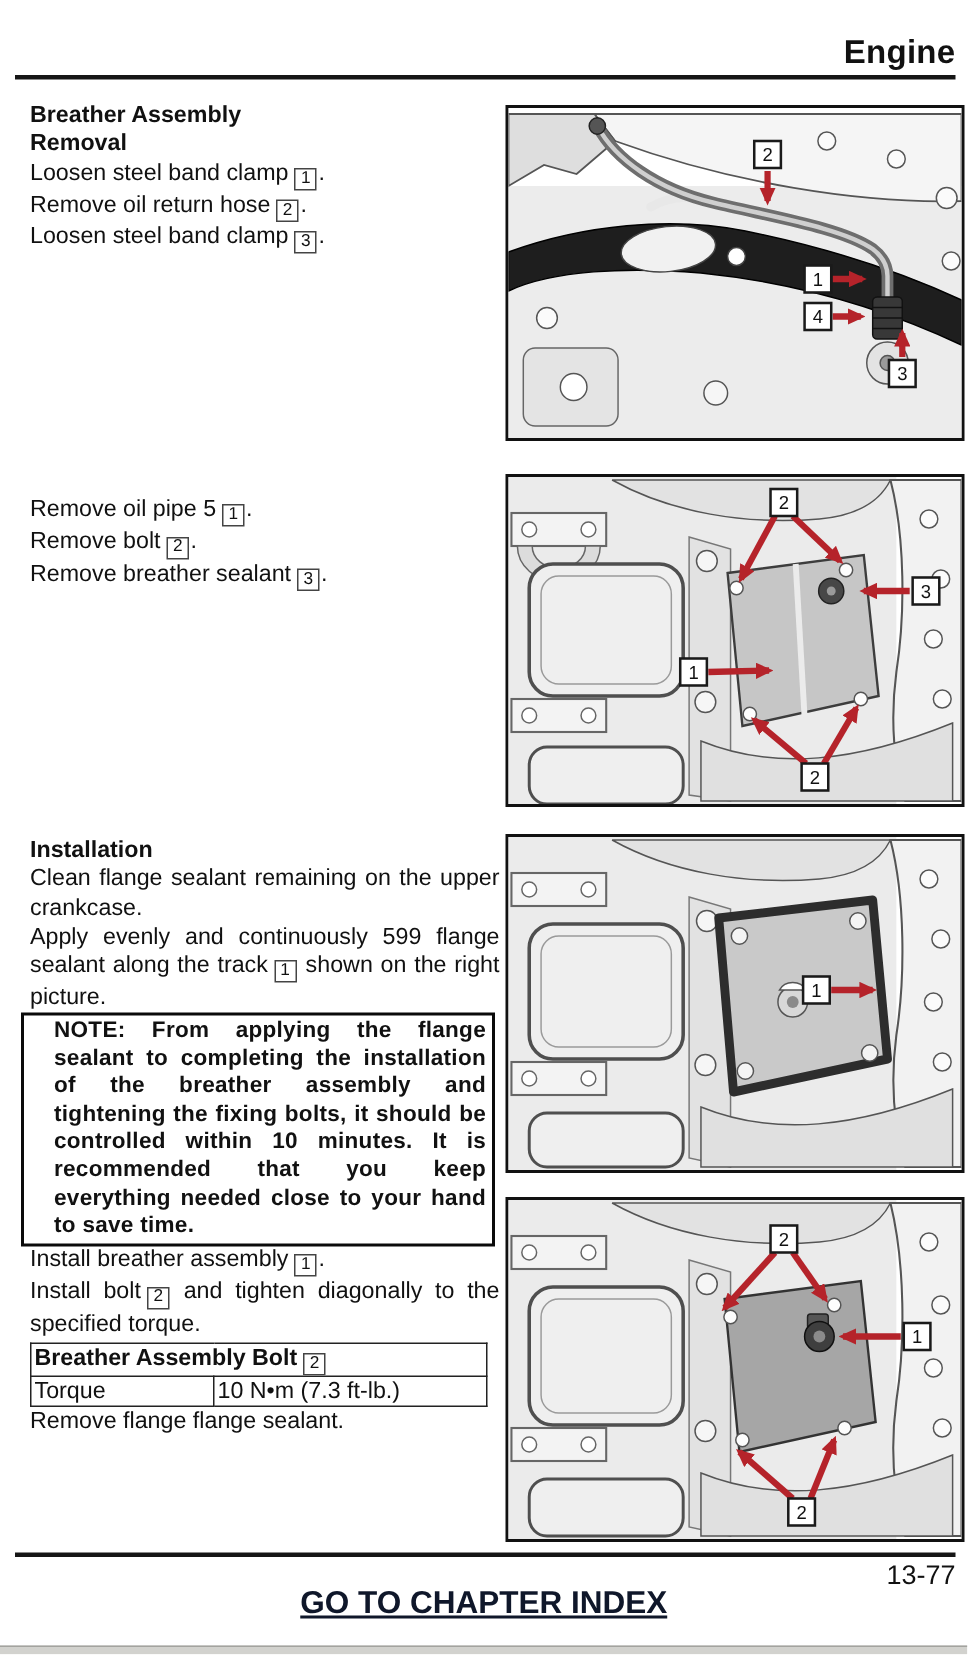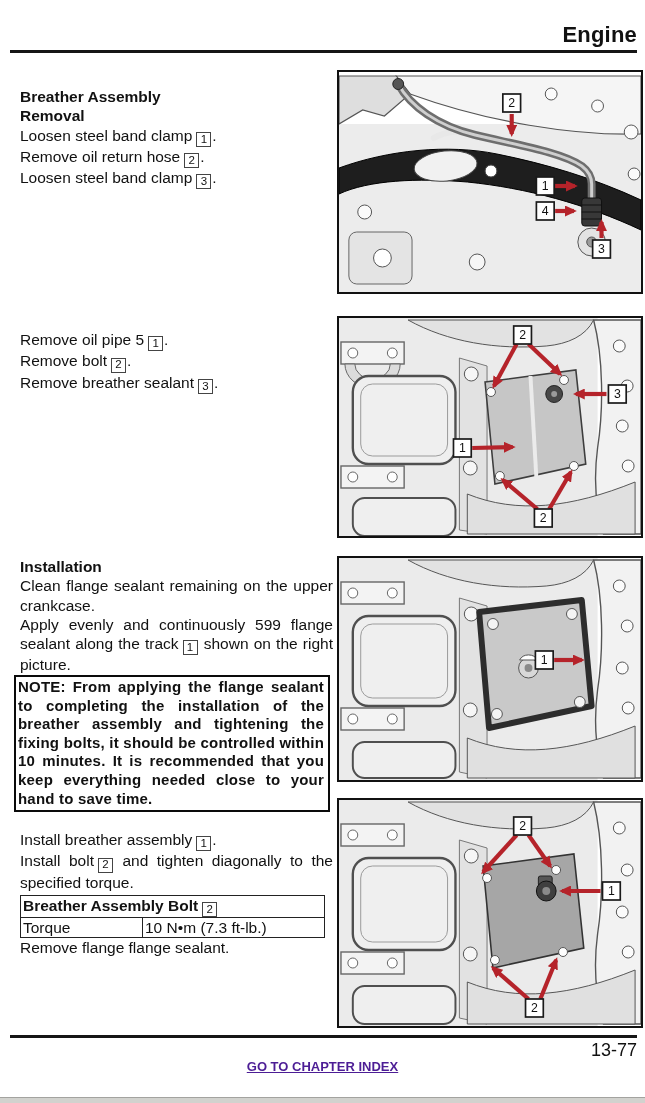--- a/index.html
+++ b/index.html
@@ -14,57 +14,57 @@
   .rule-bottom { top:1035px; }
 
   
   .tcol { position:absolute; left:20px; width:313px; font-size:15.5px; line-height:19.3px; }
   .b { font-weight:bold; }
   .just { text-align:justify; }
   .numbox { display:inline-flex; align-items:center; justify-content:center;
             width:15px; height:15px; border:1px solid #444; background:#fff;
             font-size:11.5px; line-height:1; vertical-align:-2px; margin:0 1px 0 4px; }
   .note-box { position:absolute; left:14px; top:675px; width:316px; border:2.4px solid #0a0a0a;
-              padding:1px 4px 2px 2px; font-weight:bold; font-size:15px; line-height:18.6px;
+              padding:1px 4px 2px 20px; font-weight:bold; font-size:15px; line-height:18.6px;
               text-align:justify; letter-spacing:.2px; }
 
   
   .torque-table { border-collapse:collapse; width:305px; margin-top:3px; }
   .torque-table td { border:1.8px solid #222; font-size:15.5px; padding:0 2px; height:20px; }
   .torque-table .hdr { font-weight:bold; }
 
   
   .fig { position:absolute; left:337px; width:306px; border:2px solid #111; background:#fff; }
   .fig svg { display:block; width:100%; height:100%; }
   #fig1 { top:70px;  height:224px; }
   #fig2 { top:316px; height:222px; }
   #fig3 { top:556px; height:226px; }
   #fig4 { top:798px; height:230px; }
 
   
   .page-number { position:absolute; top:1040px; right:8px; font-size:18px; }
   .chapter-link { position:absolute; top:1057px; left:0; width:645px; text-align:center; }
-  .chapter-link a { color:#4c1d95; font-weight:bold; font-size:13px; text-decoration:underline; }
+  .chapter-link a { color:#0f172a; font-weight:bold; font-size:21px; text-decoration:underline; }
   .bottom-strip { position:absolute; left:0; bottom:0; width:645px; height:6px;
                   background:#d2d2ce; border-top:1px solid #a3a39f; }
 
   
   .co-box { fill:#ffffff; stroke:#1a1a1a; stroke-width:1.7; }
   .co-txt { font-family:"Liberation Sans",sans-serif; font-size:12.5px; fill:#111; }
   .shaft { stroke:#b5232a; stroke-width:4.2; fill:none; }
 </style>
 </head>
 <body>
 
 <div class="page">
 
   <div class="header-title">Engine</div>
   <div class="rule rule-top"></div>
 
-  <div class="tcol" style="top:67px;margin-top:20px;">
+  <div class="tcol" style="top:67px;">
     <div class="b">Breather Assembly</div>
     <div class="b">Removal</div>
     <div><span>Loosen steel band clamp</span><span class="numbox">1</span><span>.</span></div>
     <div><span>Remove oil return hose</span><span class="numbox">2</span><span>.</span></div>
     <div><span>Loosen steel band clamp</span><span class="numbox">3</span><span>.</span></div>
   </div>
 
   <div class="tcol" style="top:330px;">
     <div><span>Remove oil pipe 5</span><span class="numbox">1</span><span>.</span></div>
     <div><span>Remove bolt</span><span class="numbox">2</span><span>.</span></div>

